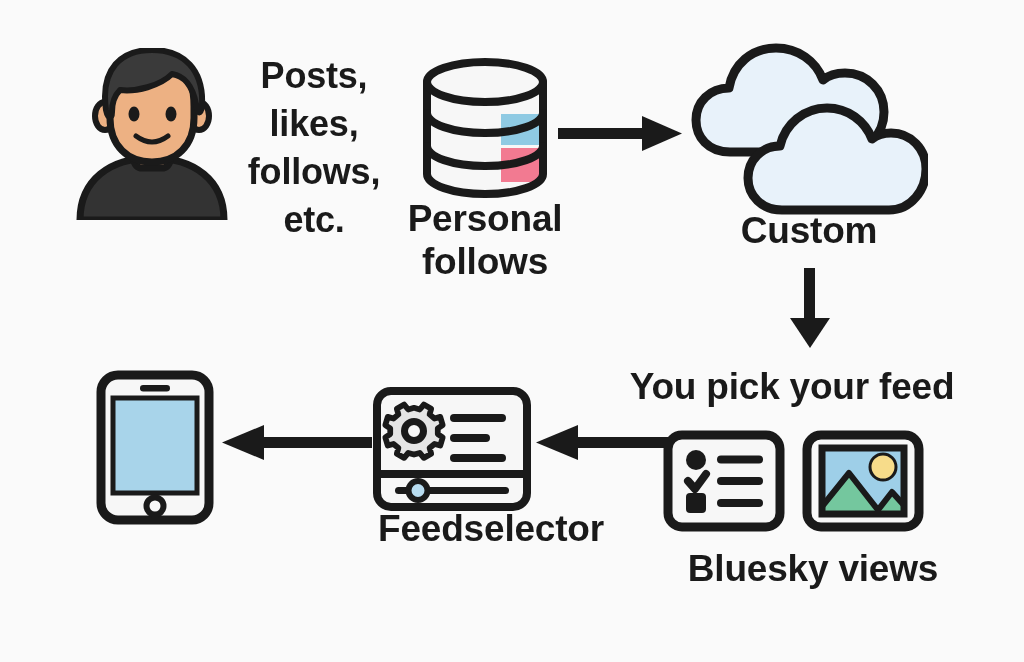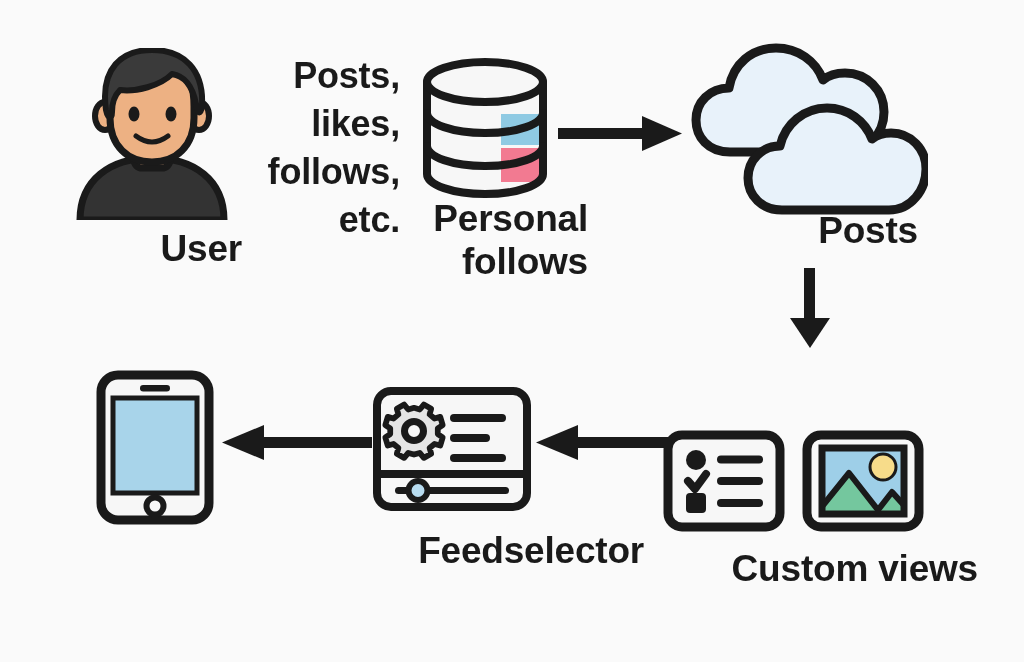--- a/index.html
+++ b/index.html
@@ -13,21 +13,21 @@
     height: 662px;
     background: #FAFAFA;
     overflow: hidden;
     font-family: "Liberation Sans", "DejaVu Sans", sans-serif;
   }
   .node { position: absolute; }
   .label {
     position: absolute;
     color: #1A1A1A;
     font-weight: 700;
-    text-align: right;
+    text-align: center;
     line-height: 1.16;
     letter-spacing: -0.2px;
     white-space: pre-line;
   }
 
   
   #user-avatar { left: 72px; top: 48px; width: 160px; height: 172px; }
 
   
   #flow-text {
@@ -56,21 +56,21 @@
   #arrow-cloud-down { left: 780px; top: 268px;  width: 60px;  height: 82px; }
   #arrow-cv-feed    { left: 534px; top: 418px;  width: 136px; height: 50px; }
   #arrow-feed-phone { left: 220px; top: 418px;  width: 152px; height: 50px; }
 
   
   #label-user        { left: 62px;  top: 228px; width: 180px; font-size: 37px; }
   #label-personal    { left: 382px; top: 198px; width: 206px; font-size: 37px; }
   #label-system      { left: 700px; top: 210px; width: 218px; font-size: 37px; }
   #label-pickfeed    { left: 596px; top: 366px; width: 392px; font-size: 37px; }
   #label-bluesky     { left: 60px;  top: 530px; width: 192px; font-size: 37px; }
-  #label-feedsel     { left: 338px; top: 530px; width: 306px; font-size: 37px; }
+  #label-feedsel     { left: 338px; top: 508px; width: 306px; font-size: 37px; }
   #label-customviews { left: 648px; top: 548px; width: 330px; font-size: 37px; }
 </style>
 </head>
 <body>
 
 <div id="stage">
 
   <div class="node" id="user-avatar">
     <svg viewBox="0 0 160 172" width="160" height="172">
 
@@ -230,26 +230,26 @@
       <rect x="5" y="5" width="108" height="145" rx="17" fill="#F7F7F7" stroke="#1A1A1A" stroke-width="9"></rect>
 
       <rect x="17" y="28" width="84" height="95" fill="#A8D4EA" stroke="#1A1A1A" stroke-width="5"></rect>
 
       <rect x="44" y="15" width="30" height="6.5" rx="3.2" fill="#1A1A1A"></rect>
 
       <circle cx="59" cy="136" r="8.5" fill="#F7F7F7" stroke="#1A1A1A" stroke-width="6"></circle>
     </svg>
   </div>
 
-  <div class="label" id="label-user">User</div>
 
   <div class="label" id="label-personal">Personal
 follows</div>
 
-  <div class="label" id="label-system">Posts</div>
-
+  <div class="label" id="label-system">Custom</div>
+
+  <div class="label" id="label-pickfeed">You pick your feed</div>
 
 
   <div class="label" id="label-feedsel">Feedselector</div>
 
-  <div class="label" id="label-customviews">Custom views</div>
+  <div class="label" id="label-customviews">Bluesky views</div>
 
 </div>
 
 </body></html>

